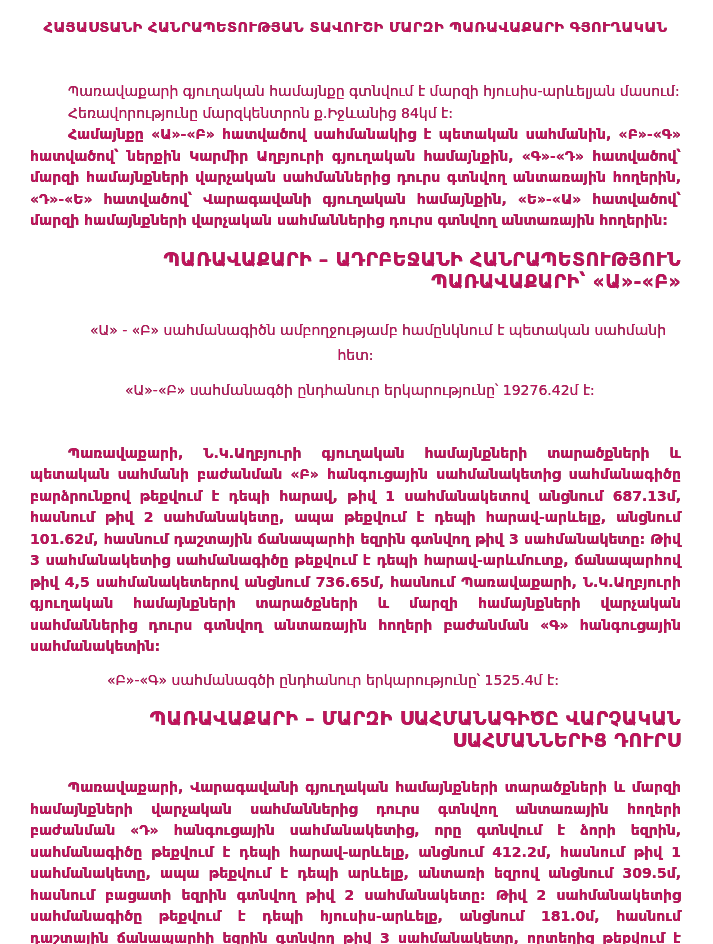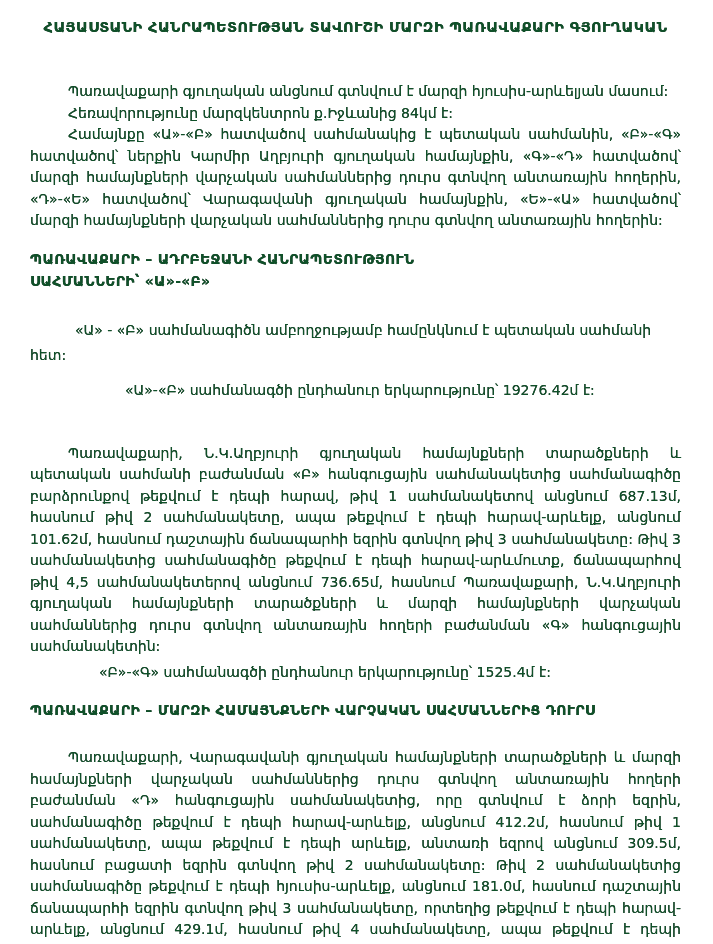--- a/index.html
+++ b/index.html
@@ -10,99 +10,101 @@
   .page {
     position: relative;
     width: 713px;
     height: 944px;
     margin: 0 auto;
     background: #ffffff;
     overflow: hidden;
     box-sizing: border-box;
     padding: 14px 32px 0 30px;
     font-family: "DejaVu Sans", sans-serif;
-    color: #14532d;
+    color: #be185d;
     filter: contrast(1.05);
     text-shadow: 0 0 0.45px rgba(20,20,20,0.85);
   }
   .doc-title {
     text-align: center;
     font-weight: 700;
     font-size: 14.5px;
     line-height: 27px;
     letter-spacing: 0.4px;
     margin-bottom: 40px;
   }
   .body-text {
     font-size: 14px;
     line-height: 21.5px;
   }
   .para {
     margin: 0;
     text-align: justify;
     text-indent: 38px;
+    font-weight: bold;
   }
   .single-line {
     margin: 0;
     text-indent: 38px;
     white-space: nowrap;
   }
   .section-heading {
-    text-align: left;
+    text-align: right;
     font-weight: 700;
-    font-size: 14px;
+    font-size: 19px;
     line-height: 22px;
     letter-spacing: 0.3px;
     margin-top: 16px;
     margin-bottom: 26px;
   }
   .statement-line {
     margin: 0;
     text-indent: 45px;
     line-height: 25px;
+    text-align: center;
   }
   .length-line {
     margin: 10px;
     text-indent: 85px;
     line-height: 25px;
   }
   .length-line-tight {
-    margin: 4px;
+    margin: 12px;
     text-indent: 65px;
     line-height: 21.5px;
   }
   .spacer-lg { height: 30px; }
 </style>
 </head>
 <body>
 
 <div class="page">
 
   <div class="doc-title">
     <div>ՀԱՅԱՍՏԱՆԻ ՀԱՆՐԱՊԵՏՈՒԹՅԱՆ ՏԱՎՈՒՇԻ ՄԱՐԶԻ ՊԱՌԱՎԱՔԱՐԻ ԳՅՈՒՂԱԿԱՆ</div>
   </div>
 
   <div class="body-text">
 
-    <p class="single-line">Պառավաքարի գյուղական անցնում գտնվում է մարզի հյուսիս-արևելյան մասում:</p>
+    <p class="single-line">Պառավաքարի գյուղական համայնքը գտնվում է մարզի հյուսիս-արևելյան մասում:</p>
     <p class="single-line">Հեռավորությունը մարզկենտրոն ք.Իջևանից 84կմ է:</p>
     <p class="para">Համայնքը «Ա»-«Բ» հատվածով սահմանակից է պետական սահմանին, «Բ»-«Գ» հատվածով՝ ներքին Կարմիր Աղբյուրի գյուղական համայնքին, «Գ»-«Դ» հատվածով՝ մարզի համայնքների վարչական սահմաններից դուրս գտնվող անտառային հողերին, «Դ»-«Ե» հատվածով՝ Վարագավանի գյուղական համայնքին, «Ե»-«Ա» հատվածով՝ մարզի համայնքների վարչական սահմաններից դուրս գտնվող անտառային հողերին:</p>
 
     <div class="section-heading">
       <div>ՊԱՌԱՎԱՔԱՐԻ – ԱԴՐԲԵՋԱՆԻ ՀԱՆՐԱՊԵՏՈՒԹՅՈՒՆ</div>
-      <div>ՍԱՀՄԱՆՆԵՐԻ՝ «Ա»-«Բ»</div>
+      <div>ՊԱՌԱՎԱՔԱՐԻ՝ «Ա»-«Բ»</div>
     </div>
     <p class="statement-line">«Ա» - «Բ» սահմանագիծն ամբողջությամբ համընկնում է պետական սահմանի հետ:</p>
     <p class="length-line">«Ա»-«Բ»  սահմանագծի ընդհանուր երկարությունը՝ 19276.42մ է:</p>
 
     <div class="spacer-lg"></div>
 
     <p class="para">Պառավաքարի, Ն.Կ.Աղբյուրի գյուղական համայնքների տարածքների և պետական սահմանի բաժանման «Բ» հանգուցային սահմանակետից սահմանագիծը բարձրունքով թեքվում է դեպի հարավ, թիվ 1 սահմանակետով անցնում 687.13մ, հասնում թիվ 2 սահմանակետը, ապա թեքվում է դեպի հարավ-արևելք, անցնում 101.62մ, հասնում դաշտային ճանապարհի եզրին գտնվող  թիվ 3 սահմանակետը: Թիվ 3 սահմանակետից սահմանագիծը թեքվում է դեպի հարավ-արևմուտք, ճանապարհով թիվ 4,5 սահմանակետերով անցնում 736.65մ, հասնում Պառավաքարի, Ն.Կ.Աղբյուրի գյուղական համայնքների տարածքների և մարզի համայնքների վարչական սահմաններից դուրս գտնվող անտառային հողերի բաժանման «Գ» հանգուցային սահմանակետին:</p>
     <p class="length-line-tight">«Բ»-«Գ» սահմանագծի ընդհանուր երկարությունը՝ 1525.4մ է:</p>
 
     <div class="section-heading">
-      <div>ՊԱՌԱՎԱՔԱՐԻ – ՄԱՐԶԻ ՀԱՄԱՅՆՔՆԵՐԻ ՎԱՐՉԱԿԱՆ ՍԱՀՄԱՆՆԵՐԻՑ ԴՈՒՐՍ</div>
+      <div>ՊԱՌԱՎԱՔԱՐԻ – ՄԱՐԶԻ ՍԱՀՄԱՆԱԳԻԾԸ ՎԱՐՉԱԿԱՆ ՍԱՀՄԱՆՆԵՐԻՑ ԴՈՒՐՍ</div>
     </div>
     <p class="para">Պառավաքարի, Վարագավանի գյուղական համայնքների տարածքների և  մարզի համայնքների վարչական սահմաններից դուրս գտնվող անտառային հողերի բաժանման «Դ» հանգուցային սահմանակետից, որը գտնվում է ձորի եզրին, սահմանագիծը թեքվում է դեպի հարավ-արևելք, անցնում 412.2մ, հասնում թիվ 1 սահմանակետը, ապա թեքվում է դեպի արևելք, անտառի եզրով անցնում 309.5մ, հասնում բացատի եզրին գտնվող թիվ 2 սահմանակետը: Թիվ 2 սահմանակետից սահմանագիծը թեքվում է դեպի հյուսիս-արևելք, անցնում 181.0մ, հասնում դաշտային ճանապարհի եզրին գտնվող  թիվ 3 սահմանակետը, որտեղից թեքվում է դեպի հարավ-արևելք, անցնում 429.1մ, հասնում թիվ 4 սահմանակետը, ապա թեքվում է դեպի հյուսիս-արևելք, անցնում 228.5մ, հասնում ջրբաժանի հատման թիվ. 5 սահմանակետը: Թիվ 5 սահմանակետից սահմանագիծը թեքվում է դեպի արևելք, անցնում 364.7մ, հասնում թիվ 6 սահմանակետը, ապա թեքվում է դեպի հյուսիս-արևելք, անտառապատ լանջով, թիվ 7,8 սահմանակետերով անցնում</p>
     <p class="length-line-tight"></p>
 
   </div>
 </div>
 
 </body></html>

